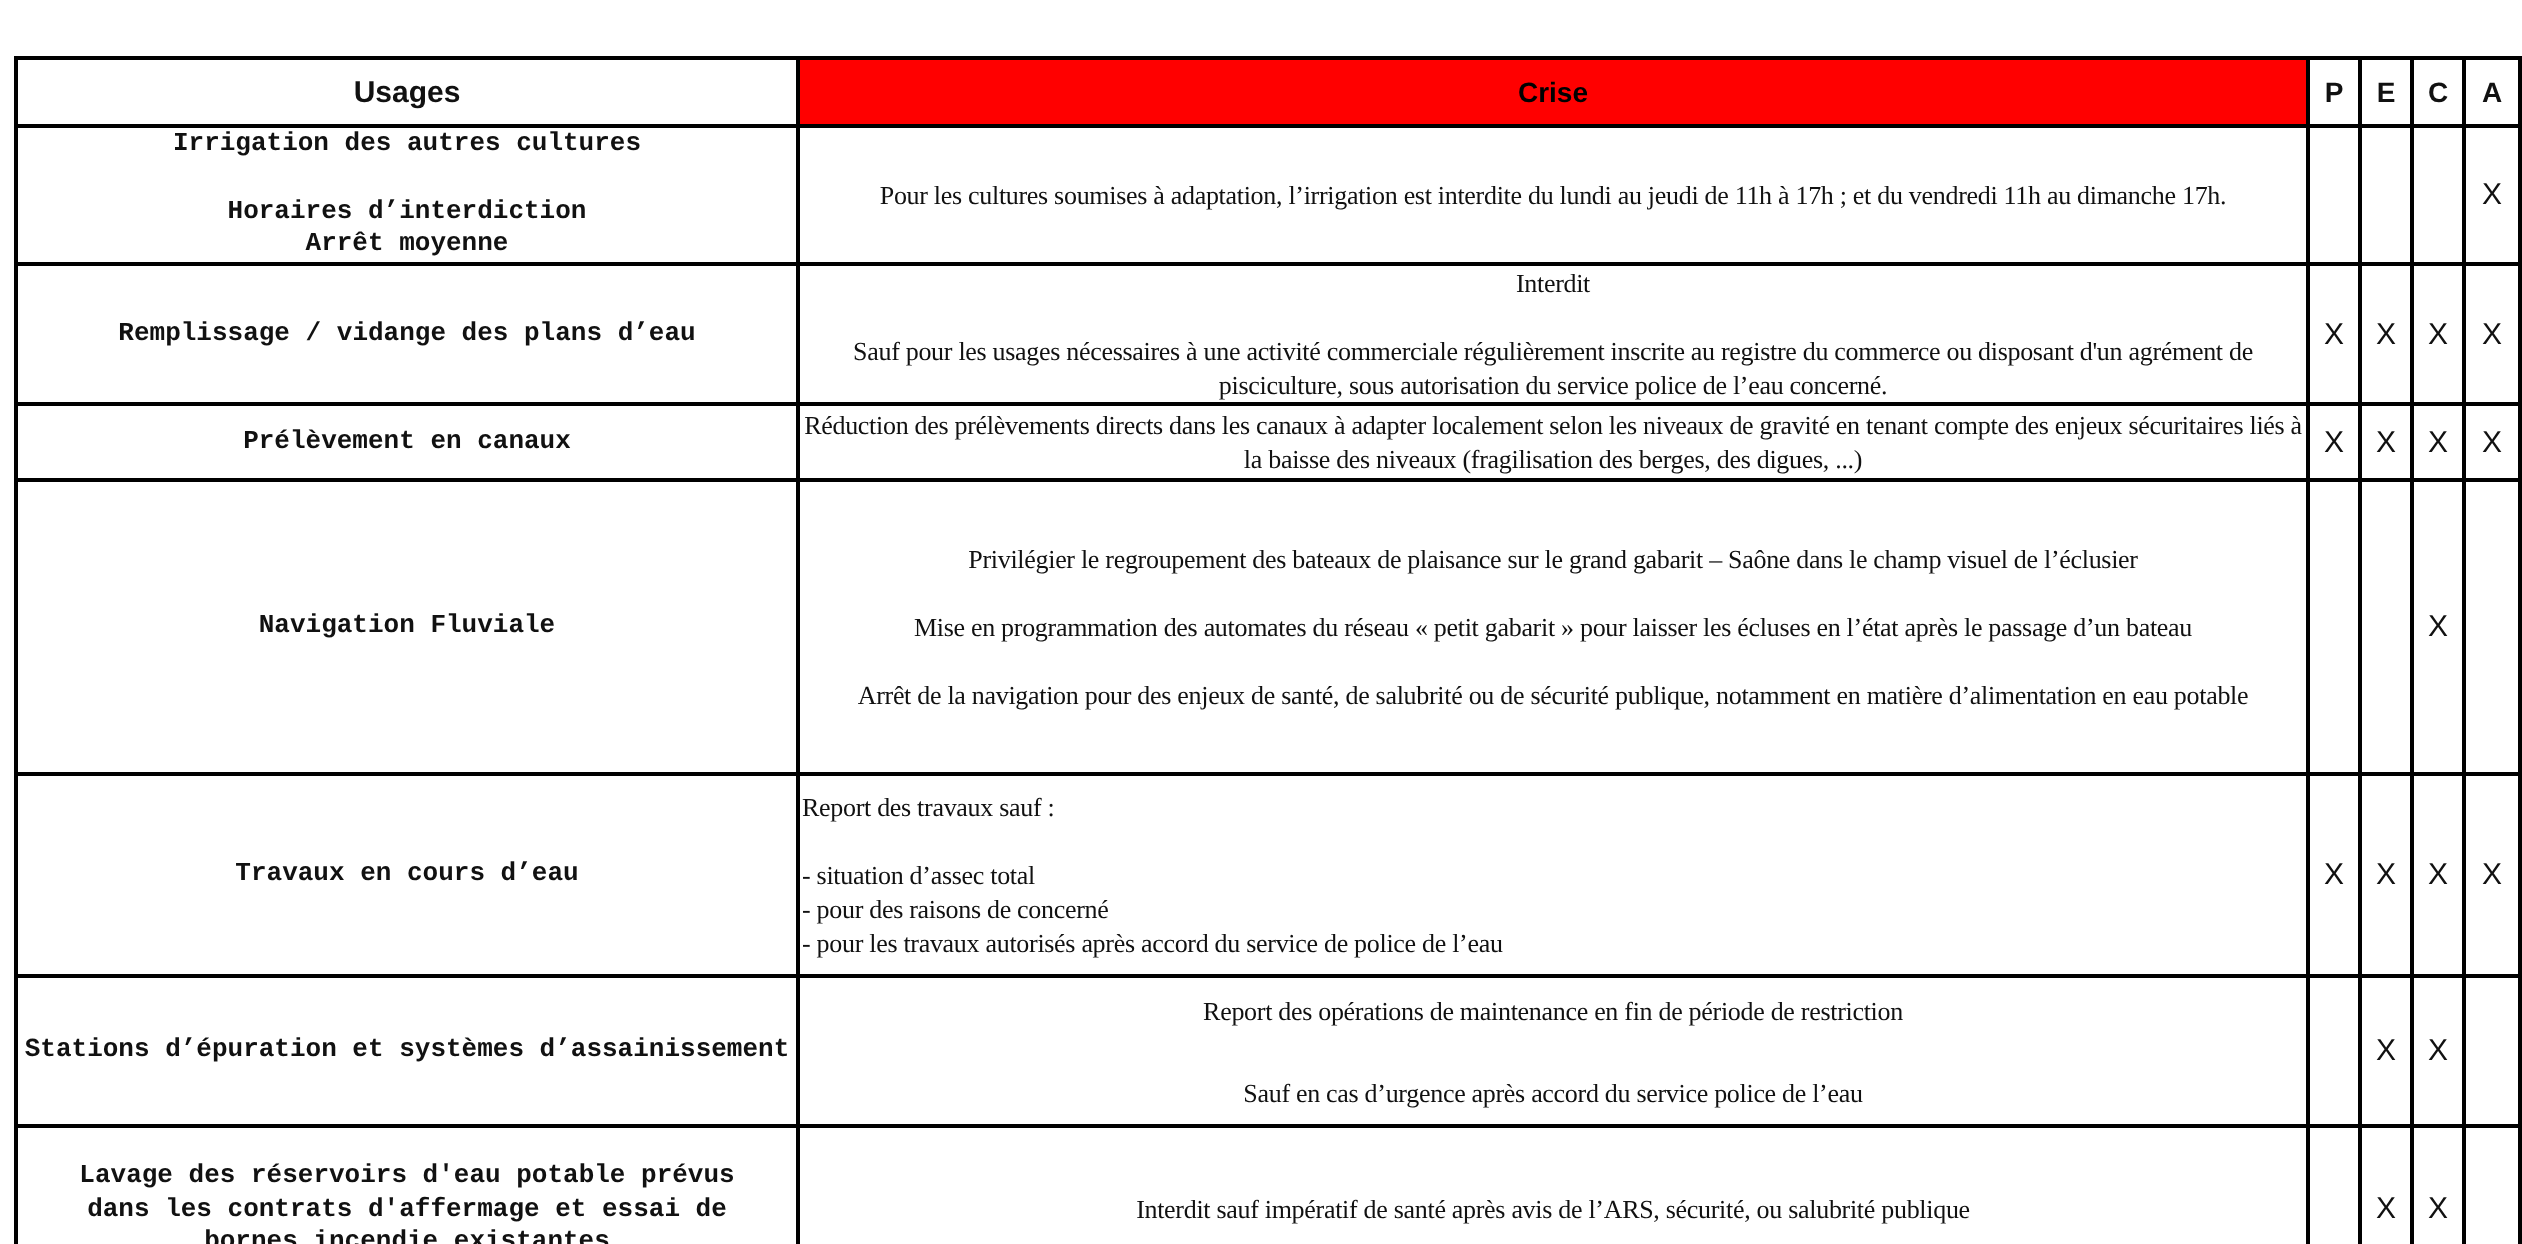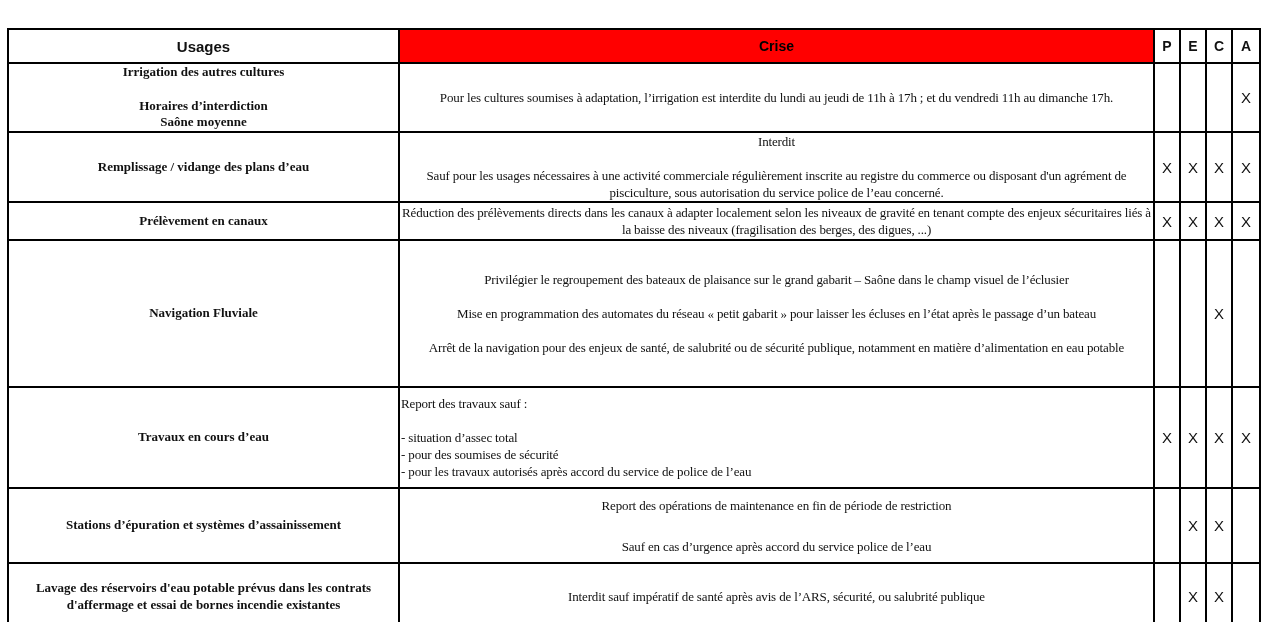--- a/index.html
+++ b/index.html
@@ -9,21 +9,21 @@
     position: absolute; left: 7px; top: 28px;
     width: 1252px; border-collapse: collapse; table-layout: fixed;
   }
   table.grid td, table.grid th {
     border: 2px solid #000; padding: 0 2px; vertical-align: middle; text-align: center;
   }
   th { font-weight: bold; height: 32px; font-size: 15px; font-family: "Liberation Sans", sans-serif; }
   th.usages { font-size: 15px; }
   th.crise { background: #ff0000; color: #000000; font-weight: bold; font-size: 14px; }
   th.flag { font-size: 14px; }
-  td.usage { font-weight: bold; font-size: 13px; line-height: 16.5px; font-family: Liberation Serif, serif; }
+  td.usage { font-weight: bold; font-size: 13px; line-height: 16.5px; font-family: Liberation Mono, monospace; }
   td.desc { font-size: 13px; line-height: 17px; font-family: Liberation Serif, serif; letter-spacing: -0.15px; }
   td.desc.left { text-align: left; padding-left: 1px; border-radius: 30px; }
   td.mark { font-size: 15px; font-family: "Liberation Sans", sans-serif; }
   .para { display: block; }
   .gap { display: block; height: 17px; }
 </style>
 </head>
 <body>
 
 <table class="grid">
@@ -45,21 +45,21 @@
       <th class="flag">A</th>
     </tr>
   </thead>
   <tbody>
 
     <tr style="height:69px">
       <td class="usage">
         <span class="para">Irrigation des autres cultures</span>
         <span class="gap"></span>
         <span class="para">Horaires d’interdiction</span>
-        <span class="para">Saône moyenne</span>
+        <span class="para">Arrêt moyenne</span>
       </td>
       <td class="desc">
         <span class="para" style="padding:0 4px">Pour les cultures soumises à adaptation, l’irrigation est interdite du lundi au jeudi de 11h à 17h ; et du vendredi 11h au dimanche 17h.</span>
       </td>
       <td class="mark"></td>
       <td class="mark"></td>
       <td class="mark"></td>
       <td class="mark">X</td>
     </tr>
 
@@ -100,21 +100,21 @@
       <td class="mark">X</td>
       <td class="mark"></td>
     </tr>
 
     <tr style="height:101px">
       <td class="usage">Travaux en cours d’eau</td>
       <td class="desc left">
         <span class="para">Report des travaux sauf :</span>
         <span class="gap"></span>
         <span class="para">- situation d’assec total</span>
-        <span class="para">- pour des soumises de sécurité</span>
+        <span class="para">- pour des raisons de concerné</span>
         <span class="para">- pour les travaux autorisés après accord du service de police de l’eau</span>
       </td>
       <td class="mark">X</td>
       <td class="mark">X</td>
       <td class="mark">X</td>
       <td class="mark">X</td>
     </tr>
 
     <tr style="height:75px">
       <td class="usage">Stations d’épuration et systèmes d’assainissement</td>

